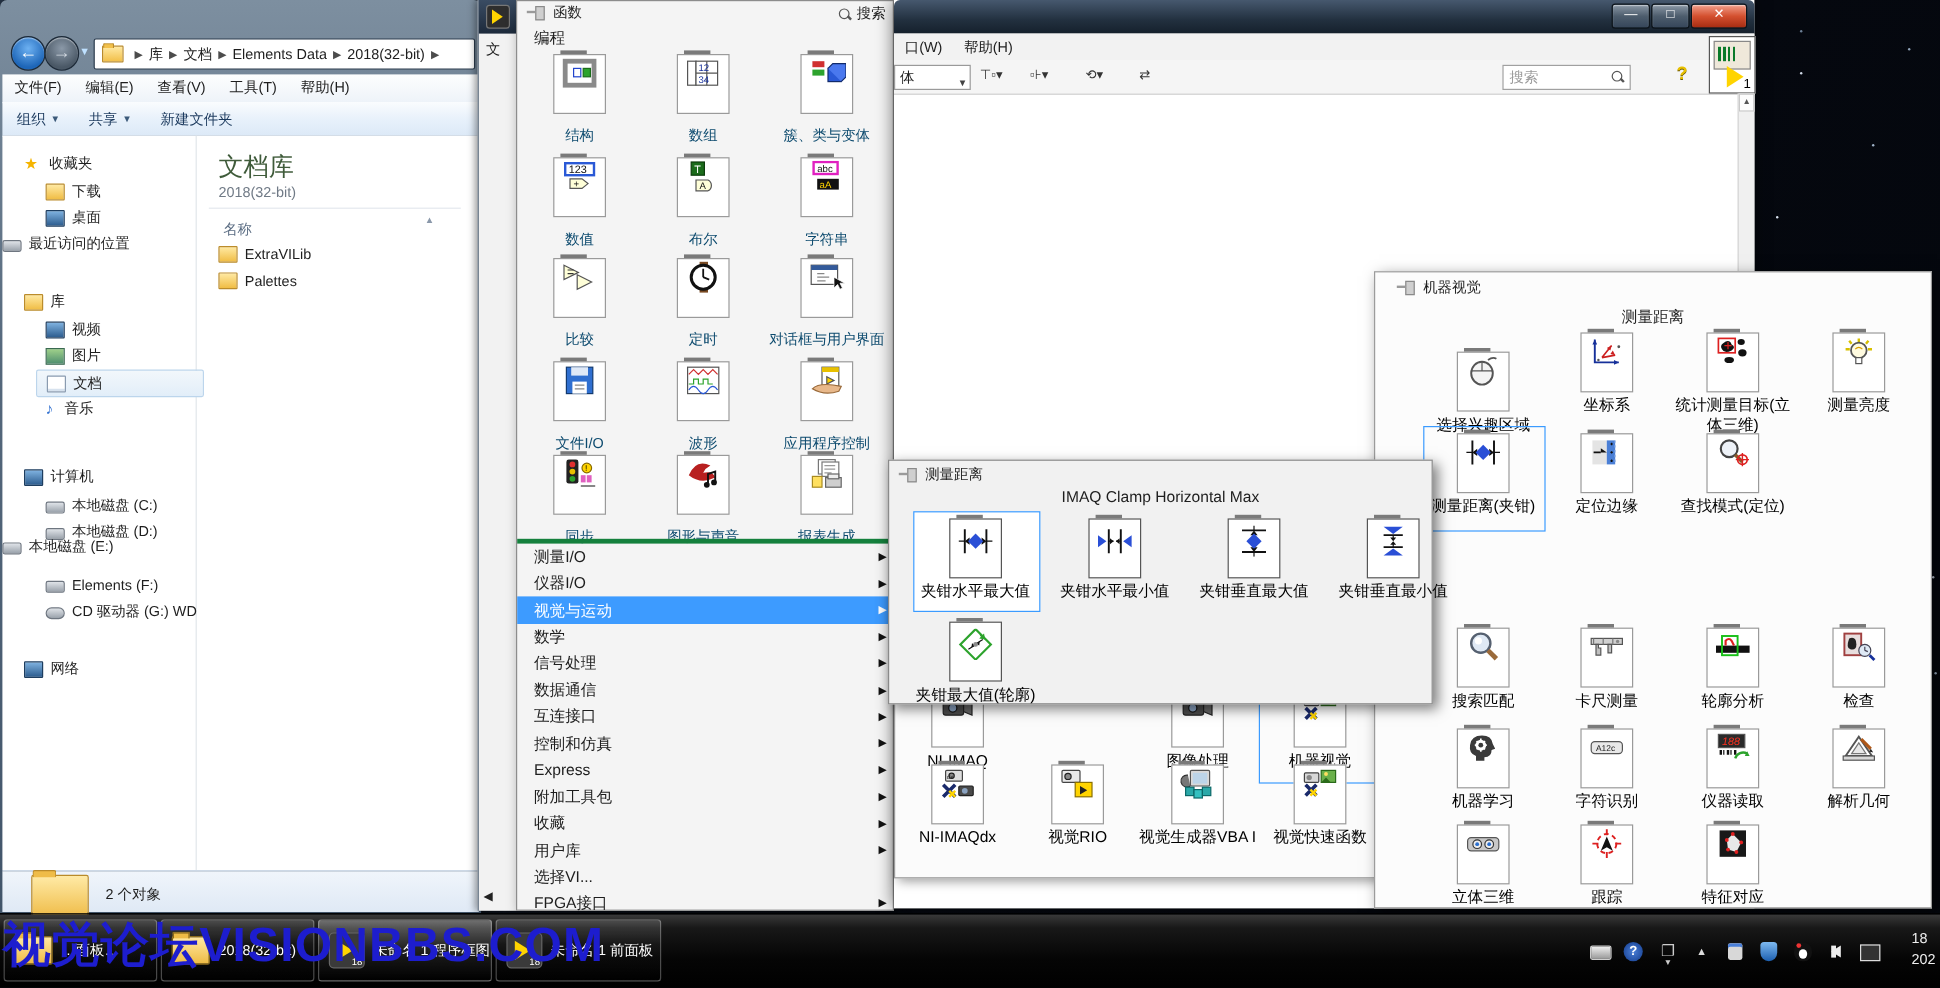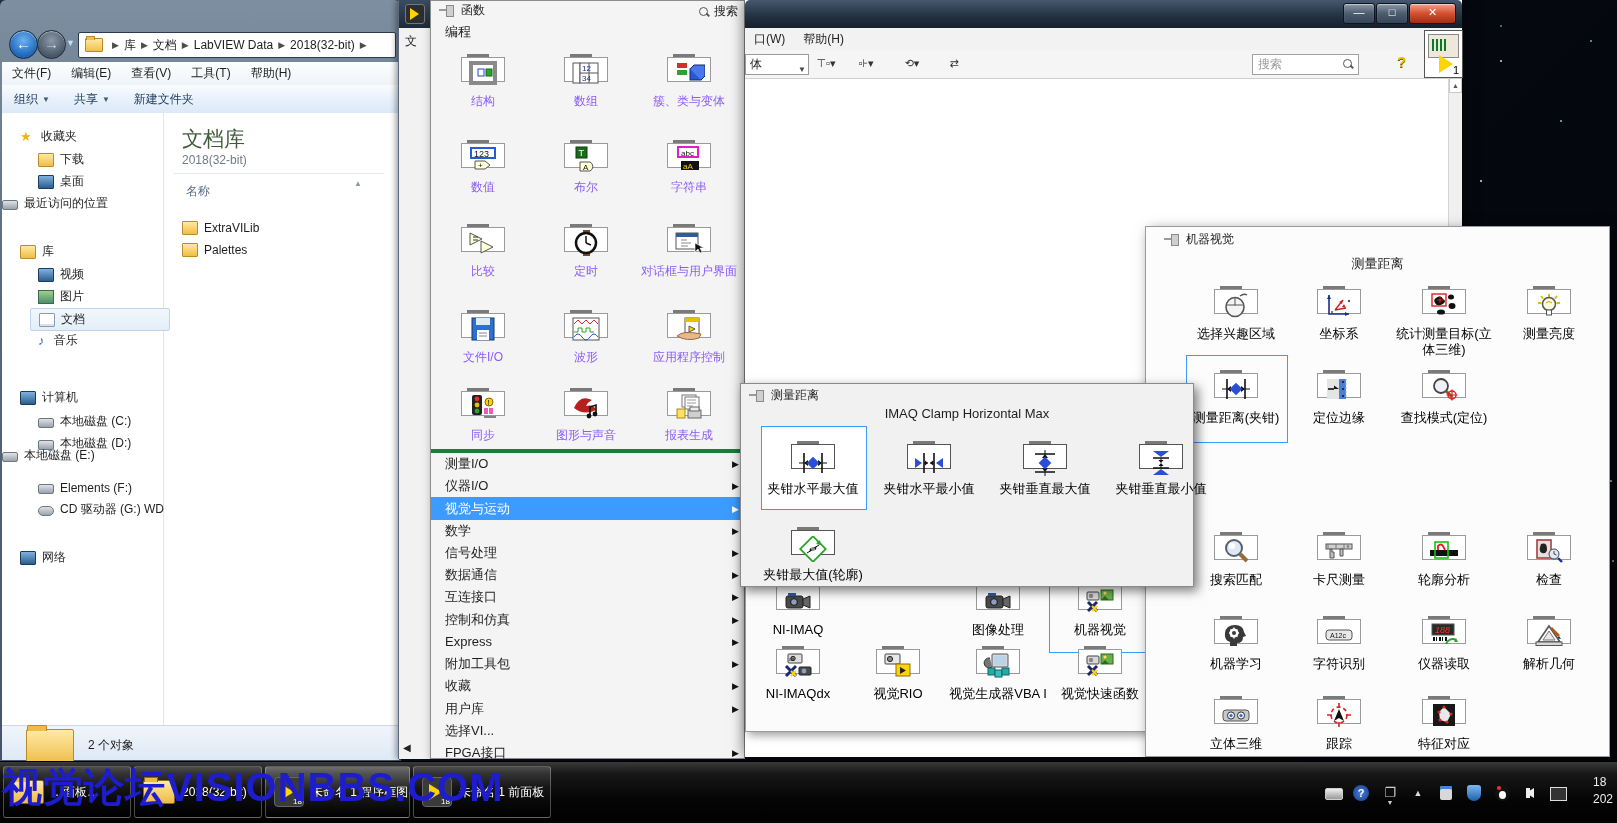--- a/index.html
+++ b/index.html
@@ -47,21 +47,21 @@
   .doc1{background:#fff;border:1px solid #8a9bb0;border-radius:1px;box-shadow:inset 0 -2px 0 #d7e2ee;}
   .drv{background:linear-gradient(#dfe3e8,#9aa2ab);border:1px solid #6e7680;border-radius:2px;height:8px;margin-top:2px;}
   .star{color:#f5b400;font-size:13px;}
   .note{color:#2f6fd0;font-size:13px;}
   .mainpane{flex:1;position:relative;}
   .libtitle{left:18px;top:12px;font-size:21px;color:#3f5b3a;}
   .libsub{left:18px;top:40px;font-size:12px;color:#707a86;}
   .hsep{left:10px;top:60px;width:210px;height:1px;background:#e4e8ee;}
   .colname{left:22px;top:70px;font-size:12px;color:#5c6e84;}
   .sortup{left:190px;top:66px;font-size:8px;color:#8a98aa;}
-  .frow{position:absolute;left:18px;display:flex;align-items:flex-start;font-size:12px;color:#1e1e1e;gap:6px;margin-top:16px;}
+  .frow{position:absolute;left:18px;display:flex;align-items:flex-start;font-size:12px;color:#1e1e1e;gap:6px;}
   .exp .statusbar{left:2px;top:725px;width:397px;height:34px;background:linear-gradient(#f0f5fb,#dfe9f5);
     border-top:1px solid #ccd8e6;}
   .bigfolder{left:26px;top:729px;width:46px;height:34px;background:linear-gradient(#ffeaa6,#efbc48);
     border:1px solid #b98a2a;border-radius:2px;}
   .bigfolder::before{content:"";position:absolute;top:-5px;left:0;width:18px;height:5px;background:#efbc48;border:1px solid #b98a2a;border-bottom:none;border-radius:2px 2px 0 0;}
   .statustxt{left:88px;top:737px;font-size:12px;color:#1e1e1e;}
   
   .bd{left:398px;top:0;width:34px;height:759px;background:#f2f2f2;border-left:1px solid #5a6a7c;box-shadow:-2px 0 6px rgba(0,0,0,.4);}
   .bd .tb{position:absolute;left:0;top:0;width:34px;height:28px;background:linear-gradient(#3a4c63,#1d2a3b);}
   .lvico{width:18px;height:18px;background:#2e2e2e;border:1px solid #777;border-radius:3px;position:relative;}
@@ -74,23 +74,23 @@
   .palttl{position:absolute;left:0;top:0;width:100%;height:18px;display:flex;align-items:center;font-size:12px;color:#1e1e1e;}
   .pin{width:16px;height:12px;margin:0 6px 0 8px;position:relative;}
   .pin::before{content:"";position:absolute;left:0;top:5px;width:7px;height:2px;background:#9a9a9a;}
   .pin::after{content:"";position:absolute;left:7px;top:1px;width:6px;height:10px;background:#cfcfcf;border:1px solid #8a8a8a;}
   .fxsearch{position:absolute;right:6px;top:2px;display:flex;align-items:center;gap:4px;font-size:12px;color:#1e1e1e;}
   .mag{width:12px;height:12px;position:relative;}
   .mag::before{content:"";position:absolute;left:1px;top:1px;width:7px;height:7px;border:1.5px solid #555;border-radius:50%;}
   .mag::after{content:"";position:absolute;left:8px;top:8px;width:4px;height:1.5px;background:#555;transform:rotate(45deg);}
   .fxsec{position:absolute;left:14px;top:22px;font-size:13px;color:#1e1e1e;}
   .pi{position:absolute;width:100px;text-align:center;}
-  .pi .icb{width:44px;height:25px;margin:12px auto;background:#fff;border:1px solid #9a9a9a;position:relative;box-sizing:border-box;}
+  .pi .icb{width:44px;height:50px;margin:0 auto;background:#fff;border:1px solid #9a9a9a;position:relative;box-sizing:border-box;}
   .pi .icb::before{content:"";position:absolute;top:-4px;left:5px;width:22px;height:3px;background:#7a7a7a;}
-  .pi .lb{font-size:12px;line-height:15px;color:#8b5cf6;margin-top:0;}
+  .pi .lb{font-size:12px;line-height:15px;color:#0c4a6e;margin-top:11px;}
   .cats{position:absolute;left:0;top:448px;width:100%;height:311px;display:flex;flex-direction:column;border-top:4px solid #15803d;}
   .cat{flex:1;display:flex;align-items:center;padding-left:14px;font-size:13px;color:#1e1e1e;position:relative;}
   .cat .arr{position:absolute;right:5px;font-size:9px;color:#111;}
   .cat.sel{background:#3d9bff;color:#fff;}
   
   .fpw{left:745px;top:0;width:717px;height:757px;background:#fff;box-shadow:0 0 14px rgba(0,0,0,.6);}
   .fpw .tbar{position:absolute;left:0;top:0;width:100%;height:28px;background:linear-gradient(#46586e,#22303f 60%,#15202c);border-radius:5px 5px 0 0;}
   .winbtns{position:absolute;right:6px;top:3px;display:flex;gap:1px;}
   .wbtn{width:30px;height:19px;border:1px solid #0d141b;border-radius:3px;color:#fff;font-size:11px;text-align:center;line-height:17px;
     background:linear-gradient(#8b98a6,#4d5d6d 50%,#36465a);box-shadow:inset 0 1px 1px rgba(255,255,255,.5);}
@@ -408,21 +408,21 @@
       <div class="abs navbtn back">←</div>
       <div class="abs navbtn fwd">→</div>
       <div class="abs navdrop">▼</div>
       <div class="abs addr">
         <span class="mini-folder"></span>
         <span class="crumb-sep">▶</span>
         <span>库</span>
         <span class="crumb-sep">▶</span>
         <span>文档</span>
         <span class="crumb-sep">▶</span>
-        <span>LabVIEW Data</span>
+        <span>Elements Data</span>
         <span class="crumb-sep">▶</span>
         <span>2018(32-bit)</span>
         <span class="crumb-sep">▶</span>
       </div>
     </div>
     <div class="abs menurow">
       <span>文件(F)</span>
       <span>编辑(E)</span>
       <span>查看(V)</span>
       <span>工具(T)</span>
@@ -833,21 +833,21 @@
       </div>
   </div>
 
   <div class="abs mv">
     <div class="palttl" style="height:24px">
       <span class="pin" style="margin-left:18px"></span>
       <span>机器视觉</span>
     </div>
     <div class="tiphdr" style="top:28px">测量距离</div>
 
-    <div class="pi" style="left:40px;top:50px">
+    <div class="pi" style="left:40px;top:66px">
         <div class="icb ib">
           <svg width="32" height="26">
             <use href="#s-roi"></use>
           </svg>
         </div>
         <div class="lb2">选择兴趣区域</div>
       </div>
     <div class="pi" style="left:143px;top:50px">
         <div class="icb ib">
           <svg width="32" height="26">

